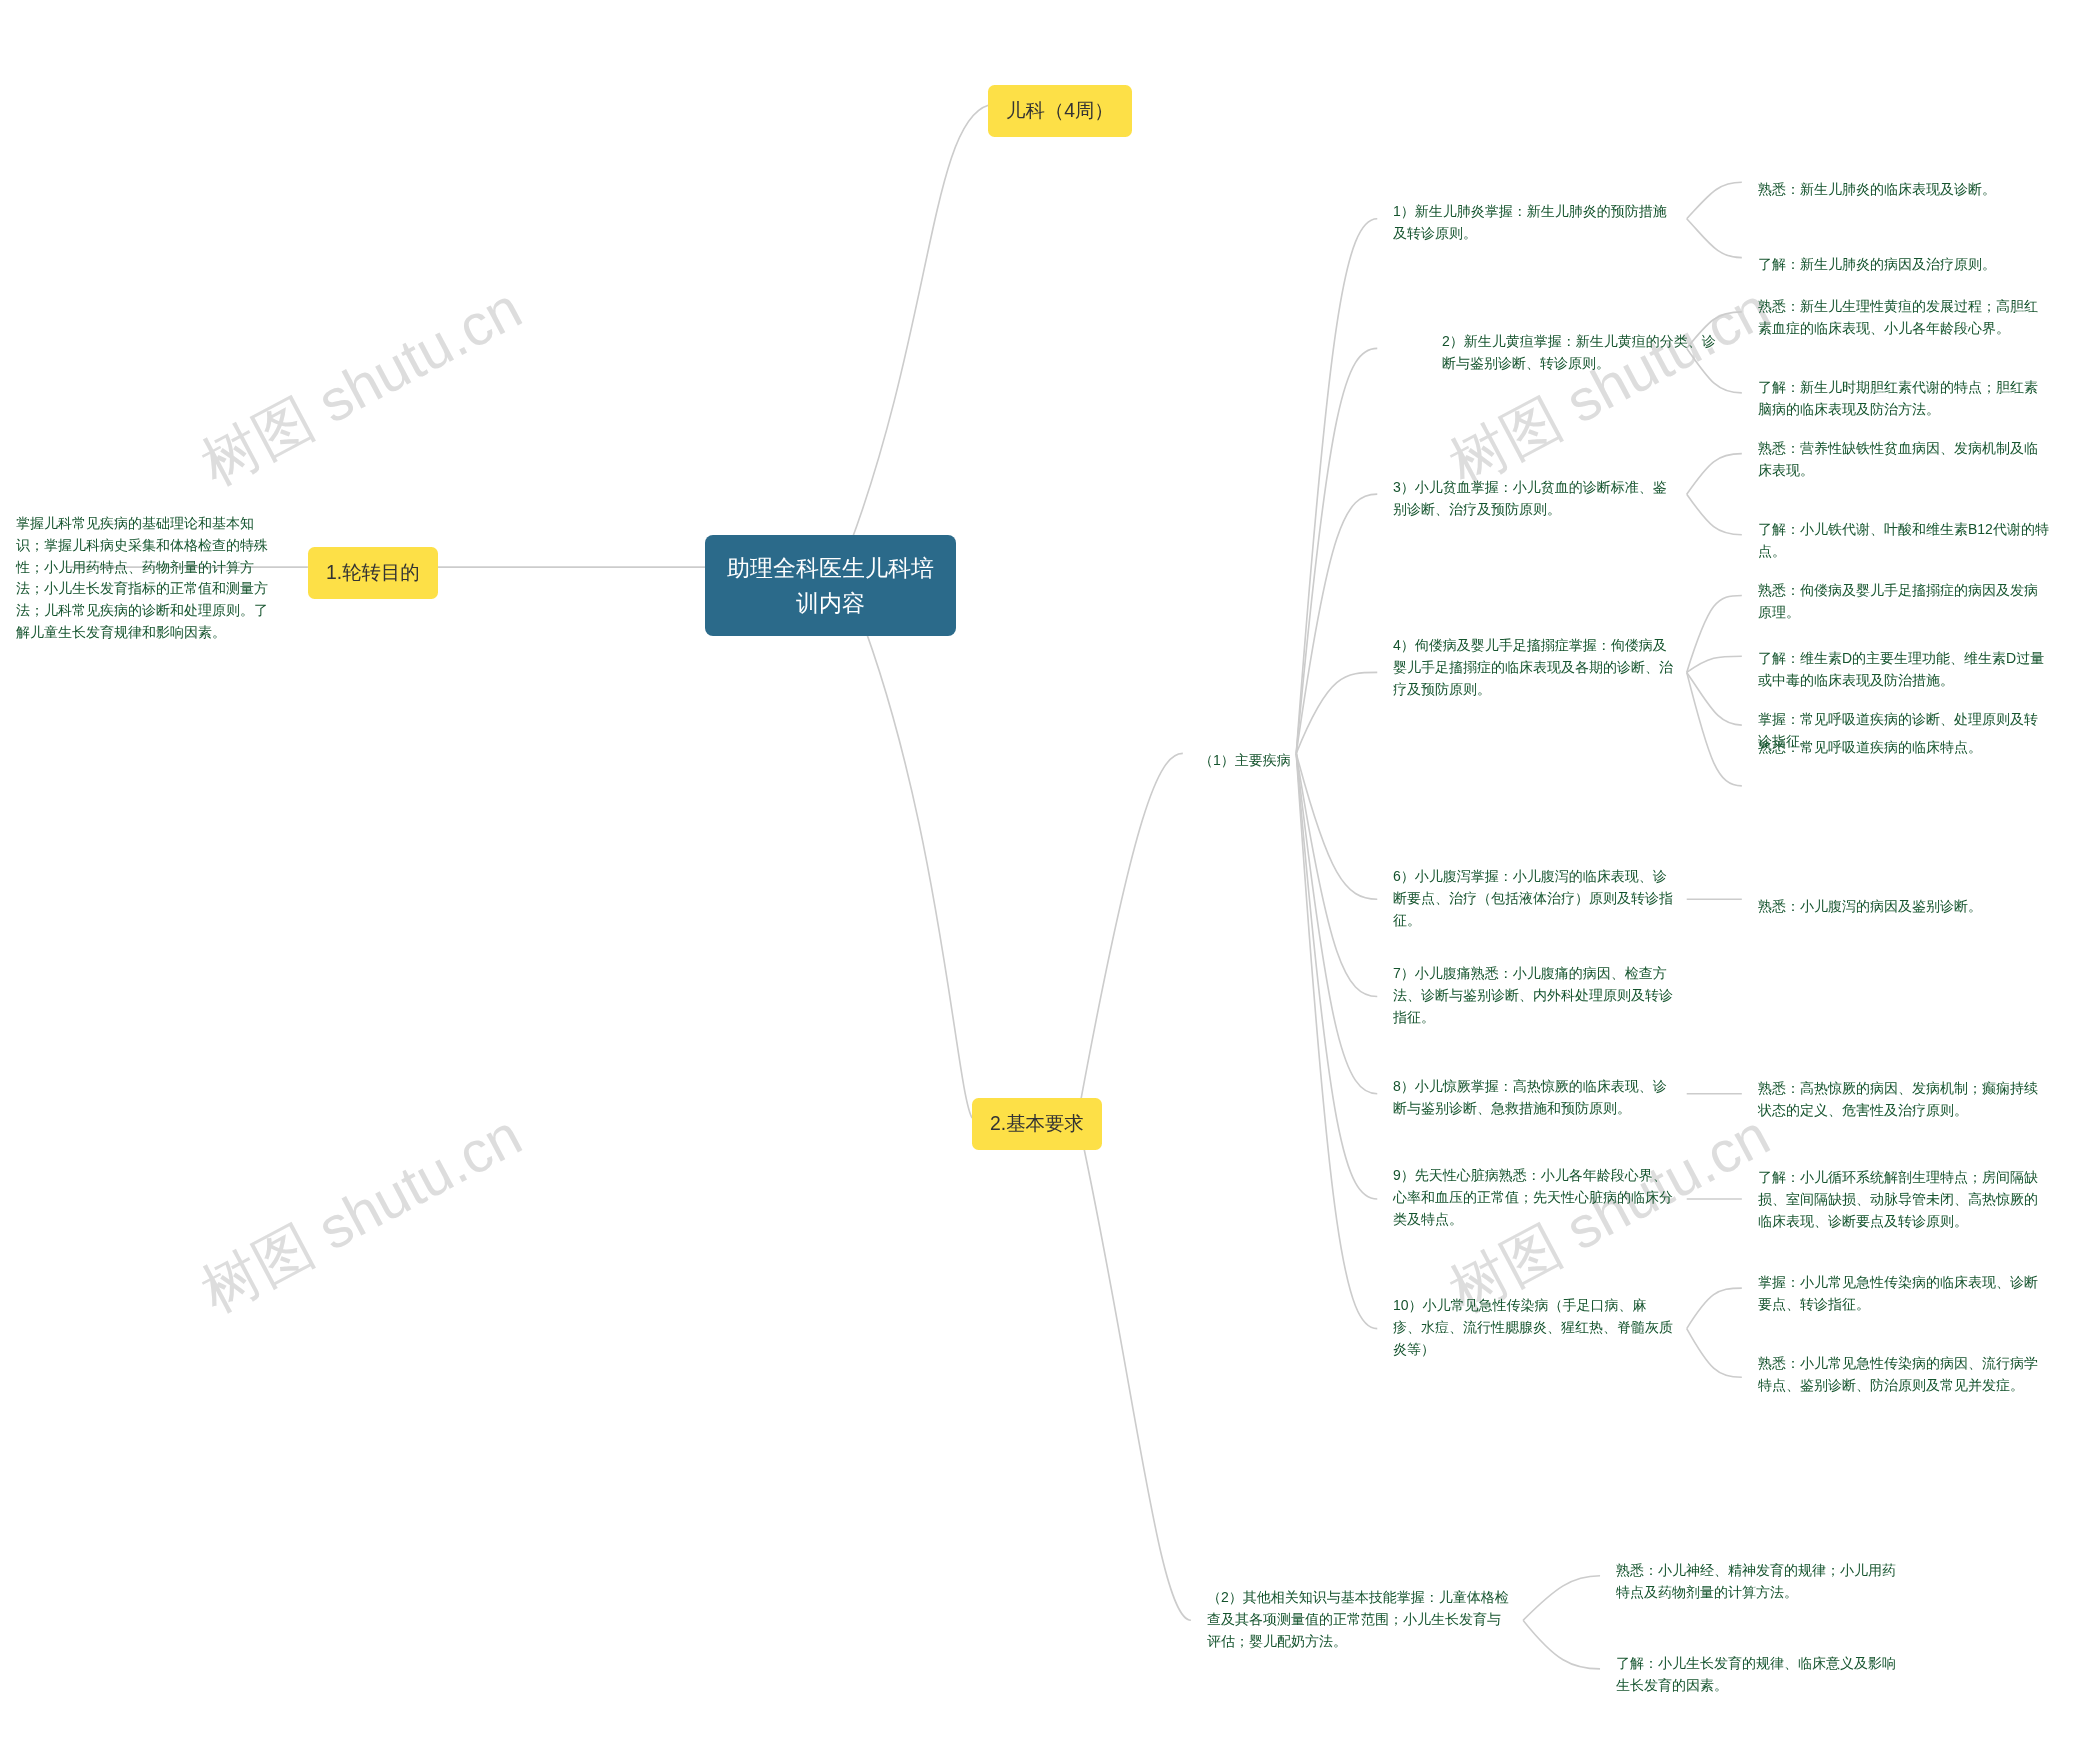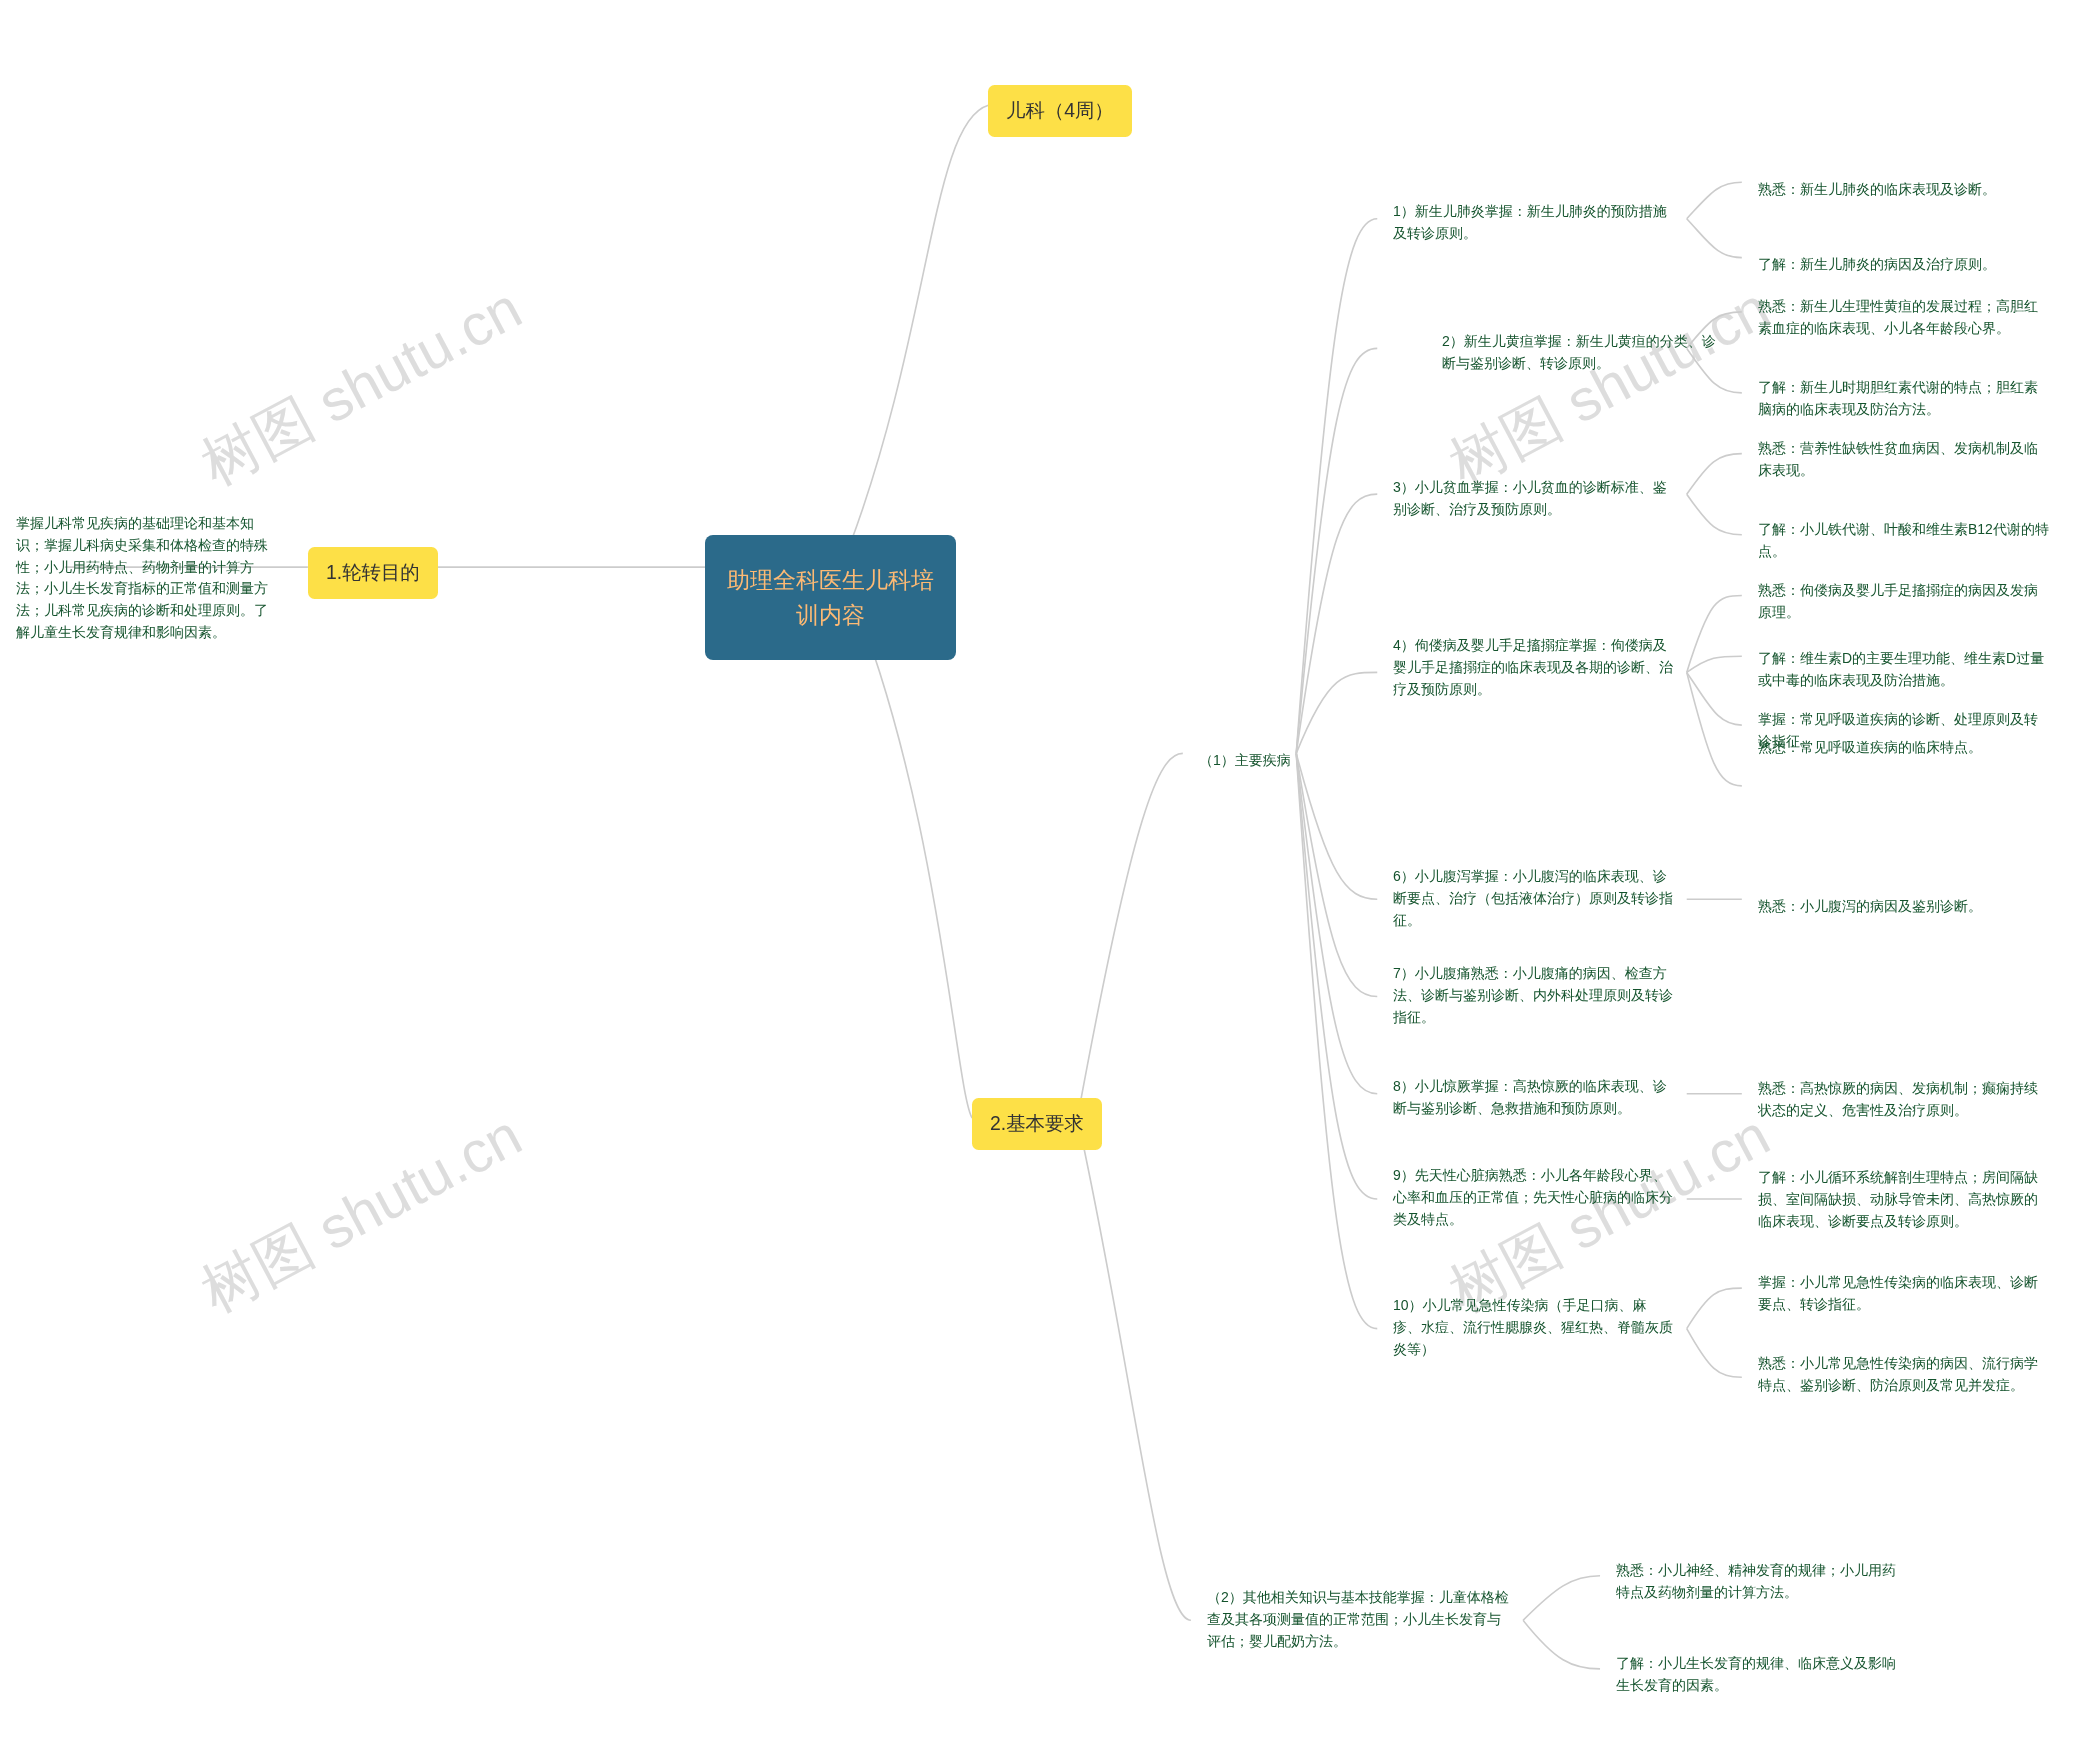--- a/index.html
+++ b/index.html
@@ -1,17 +1,17 @@
 <!DOCTYPE html>
 <html style="font-size:13px"><head>
 <meta charset="utf-8">
 <style>
 html,body{margin:0;padding:0;width:2074px;height:1758px;background:#fff;font-family:"Microsoft YaHei","PingFang SC",sans-serif;position:relative;overflow:hidden}
 .node{position:absolute;border-radius:6.5px;padding:11.3px 16px;font-size:19.4px;line-height:1.5;box-sizing:border-box}
-.root{background:#2b6a8a;color:#fdba74;border-radius:8px;text-align:center;padding:28px 21px;font-size:23px;line-height:1.5}
+.root{background:#2b6a8a;color:#ffffff;border-radius:8px;text-align:center;padding:16px 21px;font-size:23px;line-height:1.5}
 .l1{background:#fde047;color:#333;padding:11.3px 18px}
 .leaf{color:#14532d;font-size:14px;line-height:1.55}
 .leafbox{max-width:348px}
 .wm{position:absolute;color:#d8d8d8;font-size:58px;transform:rotate(-28deg);pointer-events:none;user-select:none;white-space:nowrap;opacity:.85;font-family:Arial,sans-serif}
 svg{position:absolute;left:0;top:0;pointer-events:none}
 path{fill:none;stroke:#ccc;stroke-width:2}
 </style>
 </head>
 <body>
 

